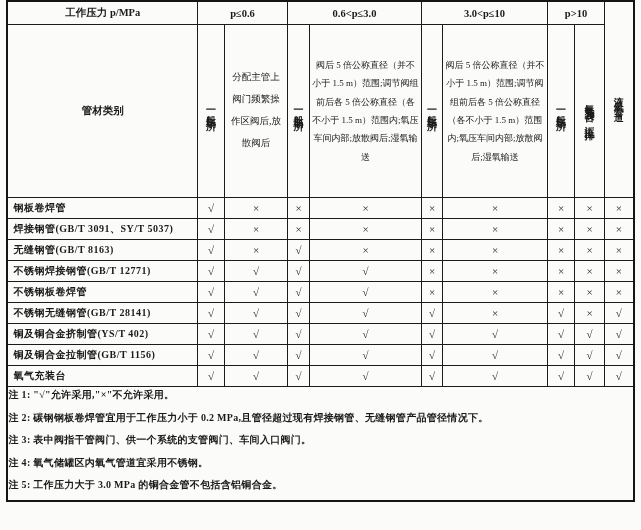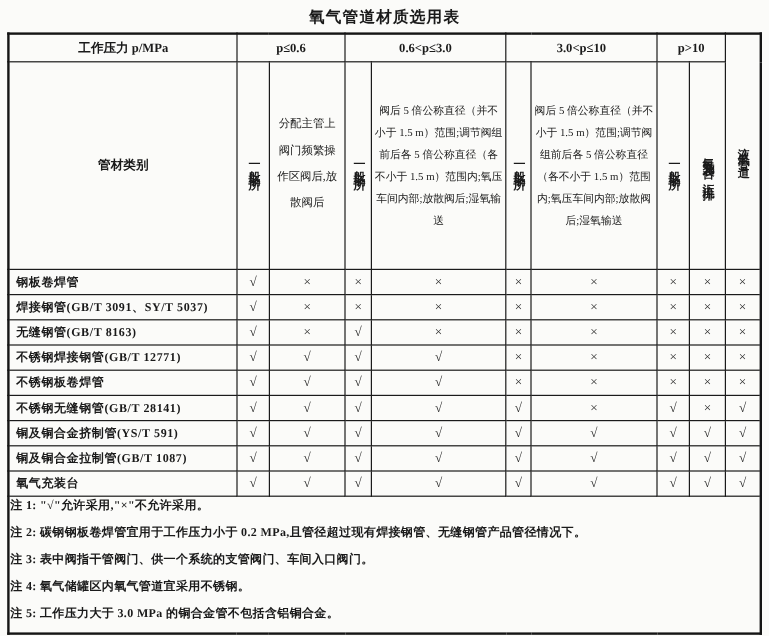--- a/index.html
+++ b/index.html
@@ -96,21 +96,20 @@
     padding-left:34px;
     text-indent:-34px;
     letter-spacing:0.3px;
   }
 </style>
 </head>
 <body>
 
 <div class="page">
 
-  <div class="title">氧气管道材质选用表</div>
 
   <table class="tbl">
     <colgroup>
       <col style="width:190px">
         <col style="width:27px">
         <col style="width:63px">
       <col style="width:22px">
         <col style="width:112px">
         <col style="width:21px">
       <col style="width:105px">
@@ -220,33 +219,33 @@
         <td class="mark">√</td>
         <td class="mark">√</td>
         <td class="mark">√</td>
         <td class="mark">√</td>
         <td class="mark">×</td>
         <td class="mark">√</td>
         <td class="mark">×</td>
         <td class="mark">√</td>
       </tr>
       <tr>
-        <td class="mat">铜及铜合金挤制管(YS/T 591)</td>
-        <td class="mark">√</td>
-        <td class="mark">√</td>
-        <td class="mark">√</td>
-        <td class="mark">√</td>
-        <td class="mark">√</td>
-        <td class="mark">√</td>
-        <td class="mark">√</td>
-        <td class="mark">√</td>
-        <td class="mark">√</td>
-      </tr>
-      <tr>
-        <td class="mat">铜及铜合金拉制管(GB/T 1087)</td>
+        <td class="mat">铜及铜合金挤制管(YS/T 402)</td>
+        <td class="mark">√</td>
+        <td class="mark">√</td>
+        <td class="mark">√</td>
+        <td class="mark">√</td>
+        <td class="mark">√</td>
+        <td class="mark">√</td>
+        <td class="mark">√</td>
+        <td class="mark">√</td>
+        <td class="mark">√</td>
+      </tr>
+      <tr>
+        <td class="mat">铜及铜合金拉制管(GB/T 1156)</td>
         <td class="mark">√</td>
         <td class="mark">√</td>
         <td class="mark">√</td>
         <td class="mark">√</td>
         <td class="mark">√</td>
         <td class="mark">√</td>
         <td class="mark">√</td>
         <td class="mark">√</td>
         <td class="mark">√</td>
       </tr>

